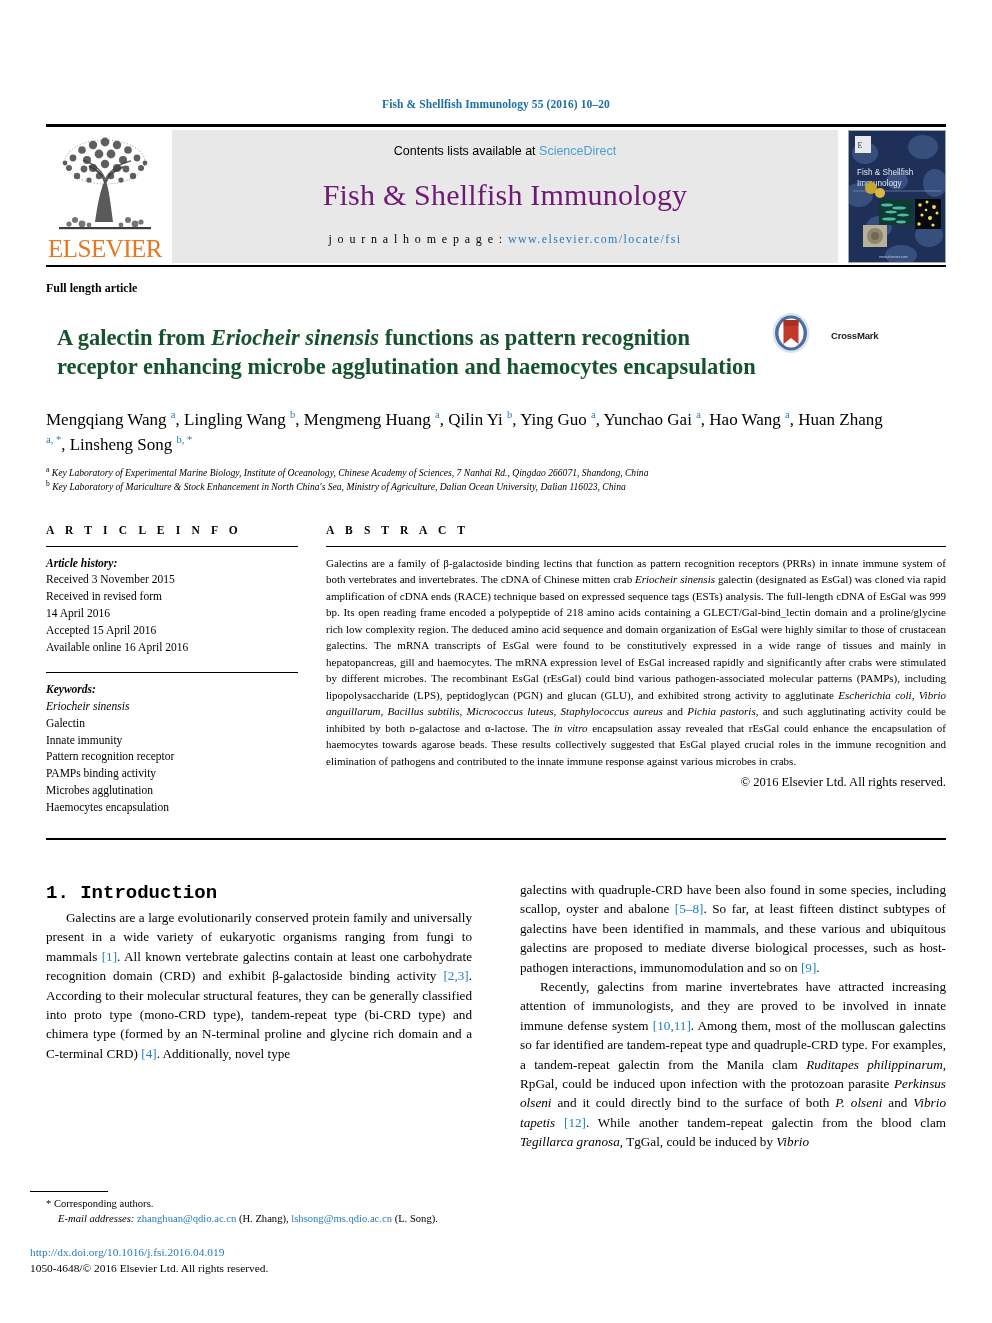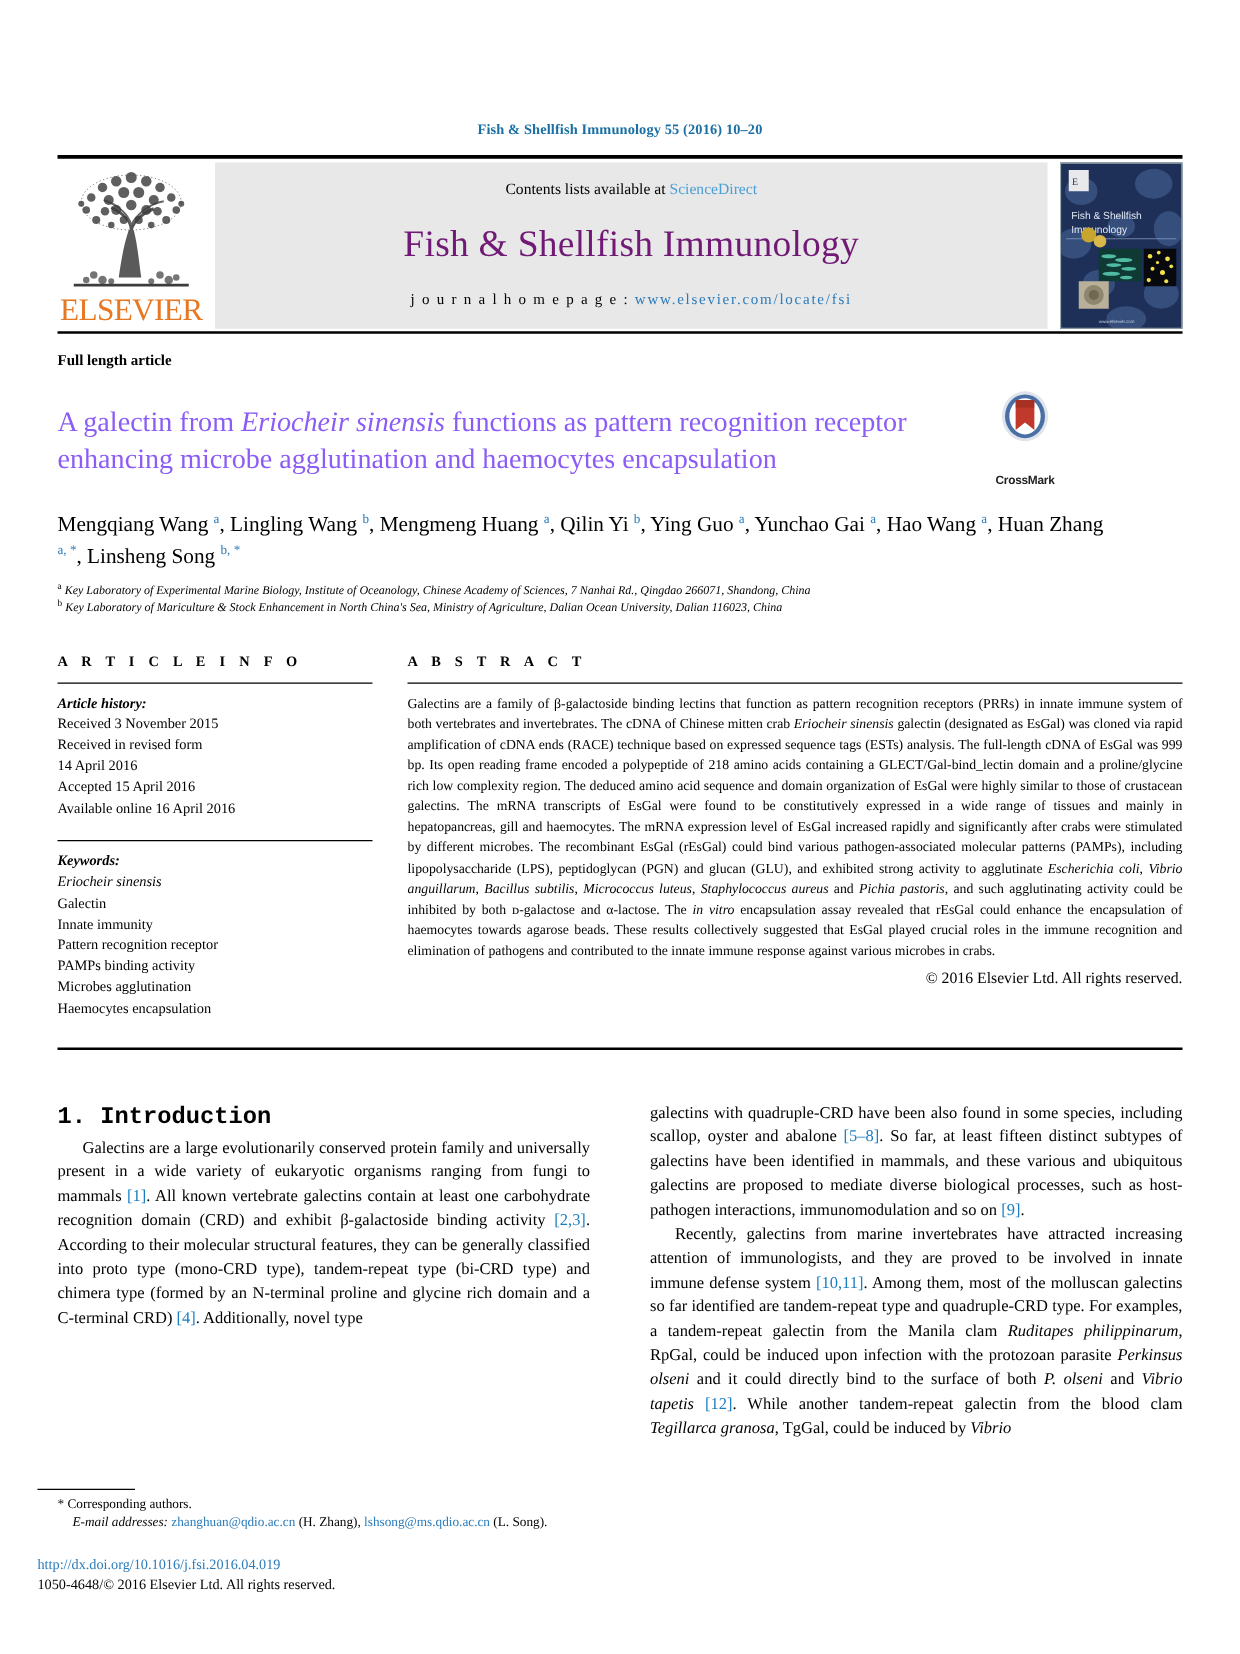--- a/index.html
+++ b/index.html
@@ -68,21 +68,21 @@
     flex: 1 1 auto;
     background: #e8e8e8;
     display: flex;
     flex-direction: column;
     align-items: center;
     justify-content: space-between;
     padding: 14px 0 16px 0;
     margin: 0 10px 0 8px;
   }
   .contents-line {
-    font-family: Liberation Serif, serif;
+    font-family: Liberation Sans, sans-serif;
     font-size: 12.5px;
     color: #000;
   }
   .contents-line .sd {
     color: #4a9fd4;
   }
   .journal-title {
     font-family: "Liberation Serif", serif;
     font-size: 30px;
     color: #701a75;
@@ -125,35 +125,35 @@
     display: flex;
     flex-direction: row;
     align-items: flex-start;
     margin-top: 12px;
   }
   .title {
     flex: 1 1 auto;
     font-family: "Liberation Serif", serif;
     font-size: 22.5px;
     line-height: 1.30;
-    font-weight: 400;
-    color: #8b5cf6;
+    font-weight: 700;
+    color: #14532d;
     padding-right: 14px;
     max-width: 700px;
+    margin-left: 11px;
   }
   .title i { font-style: italic; }
   .crossmark {
     flex: 0 0 auto;
     width: 120px;
     display: flex;
-    flex-direction: column;
+    flex-direction: row;
     align-items: center;
     gap: 20px;
     margin-top: 4px;
-    justify-content: flex-end;
   }
   .crossmark-word {
     font-family: "Liberation Sans", sans-serif;
     font-size: 9.5px;
     font-weight: bold;
     color: #222;
     letter-spacing: -0.2px;
   }
 
   

